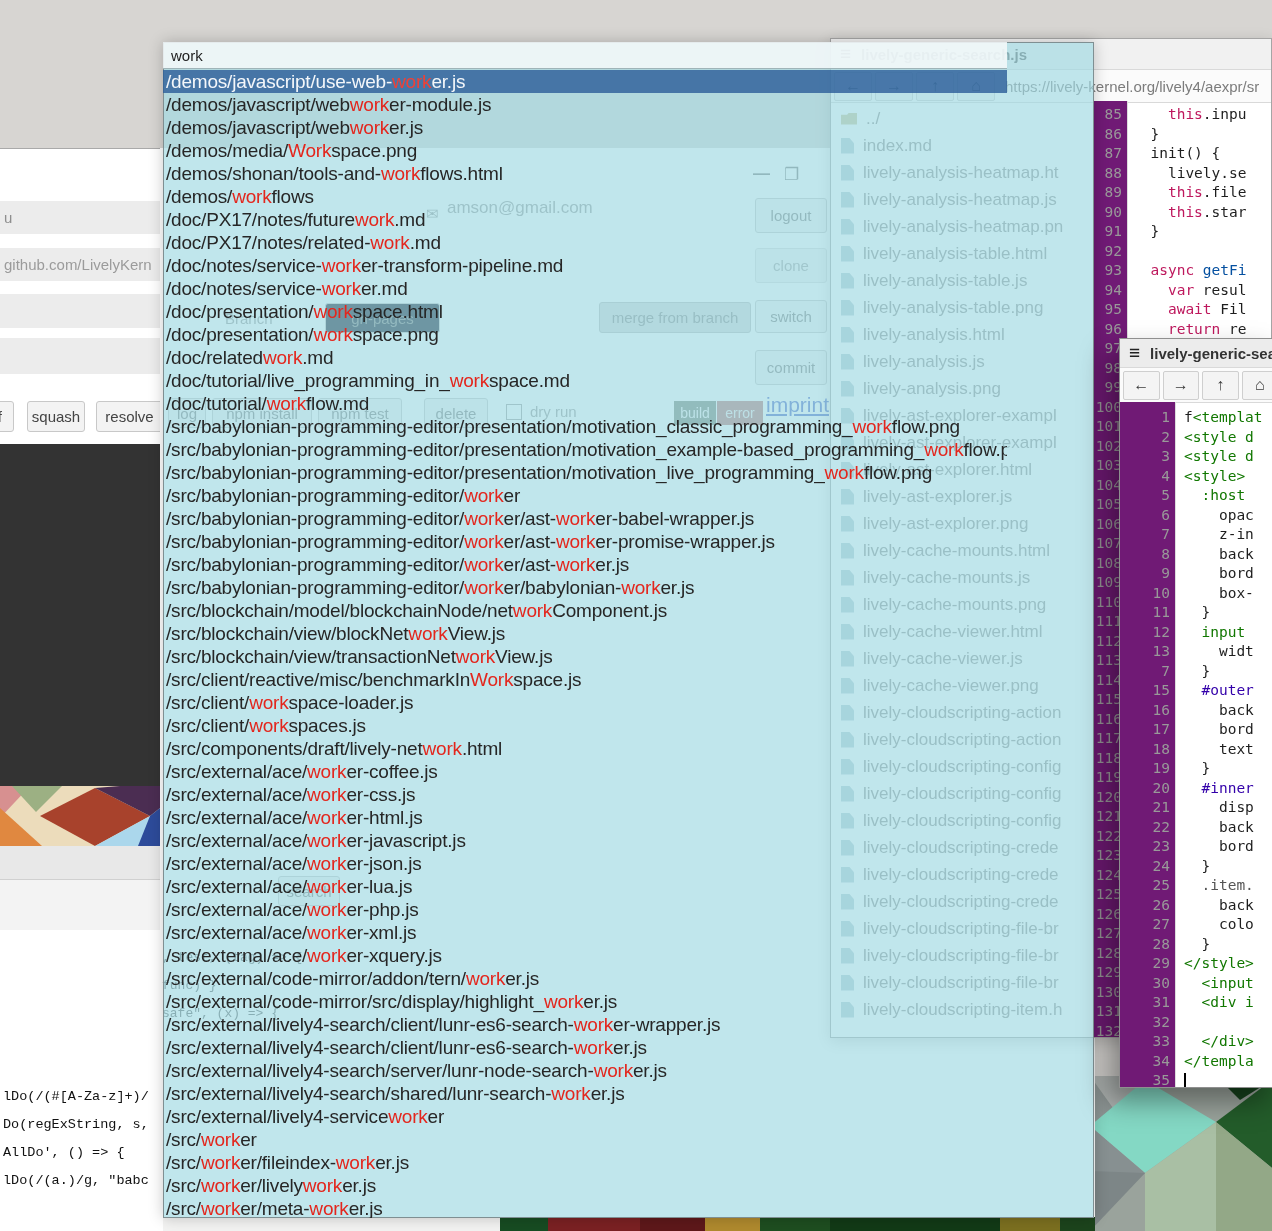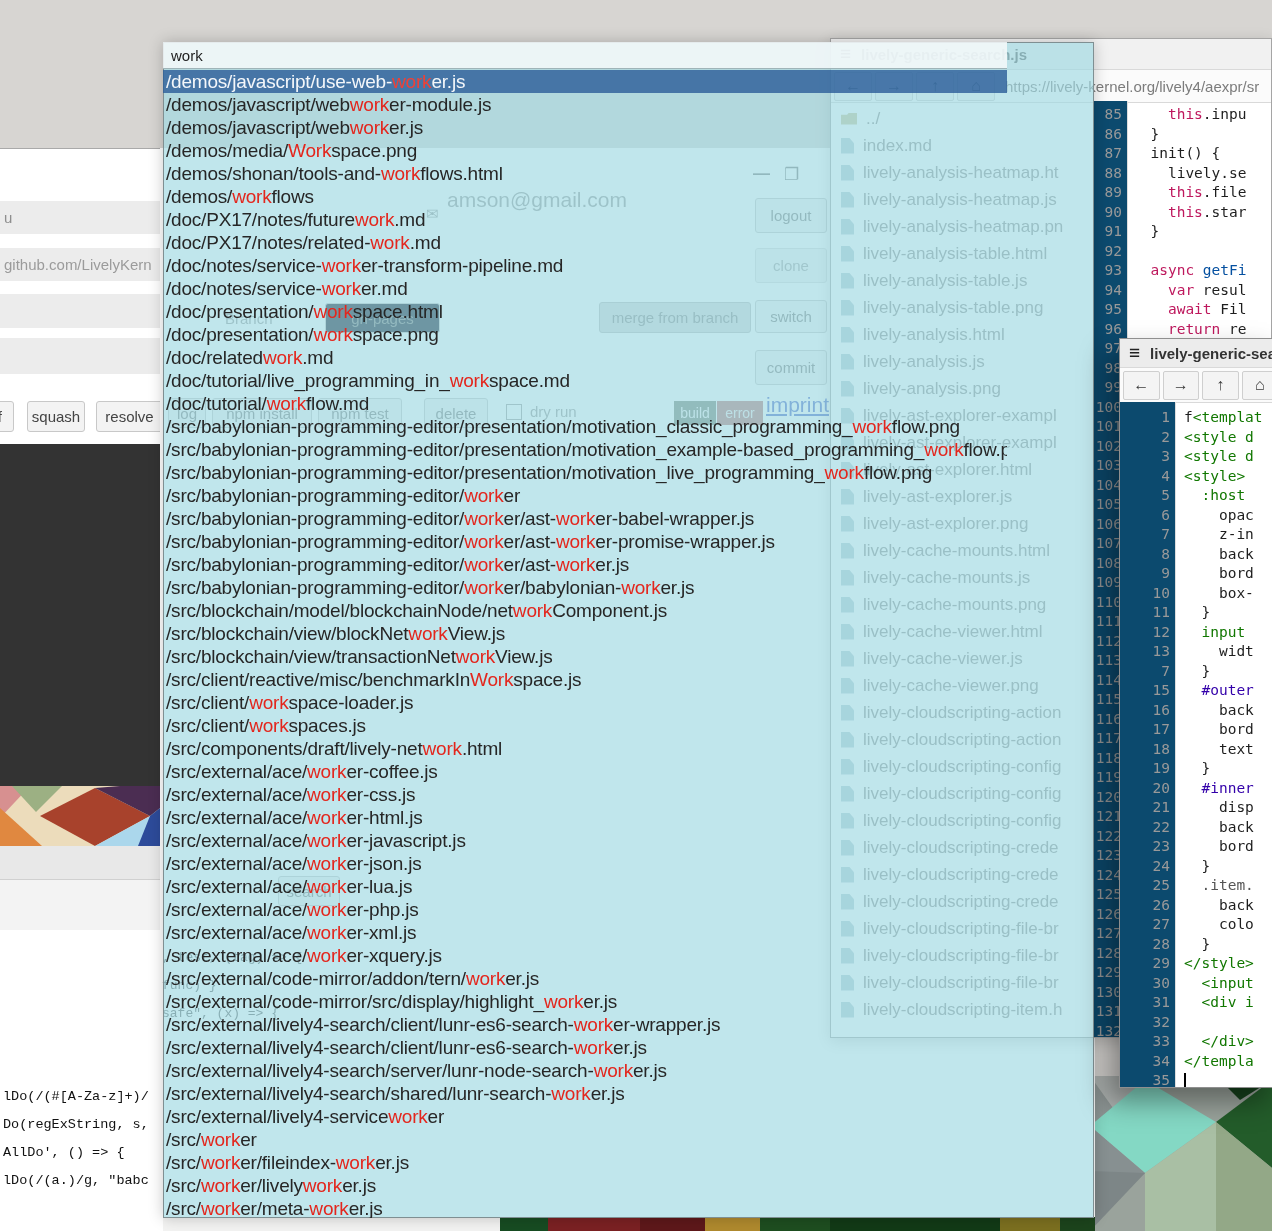--- a/index.html
+++ b/index.html
@@ -32,21 +32,21 @@
   .navbtn{width:36px;height:27px;background:#f4f4f4;border:1px solid #cfcfcf;border-radius:2px;
         margin-left:3px;display:flex;align-items:center;justify-content:center;font-size:16px;
         font-weight:bold;color:#3a3a3a}
   .url{font-size:15px;color:#7c7c7c;margin-left:10px;white-space:nowrap}
   #file-list{position:absolute;left:0;top:62px;width:263px;bottom:0;overflow:hidden;padding-top:4px}
   .fitem{display:flex;align-items:center;height:27px;padding-left:10px;color:#8f8f8f;font-size:17px;white-space:nowrap}
   .ficon{width:13px;height:16px;background:#b7ccd4;margin-right:9px;flex:none;
         clip-path:polygon(0 0,62% 0,100% 36%,100% 100%,0 100%)}
   .ficon.folder{width:16px;height:12px;background:#c9c59a;
         clip-path:polygon(0 18%,38% 18%,50% 0,100% 0,100% 100%,0 100%)}
-  .gutter{position:absolute;background:#0c4a6e;border-right:1px solid #ddd;box-sizing:border-box;
+  .gutter{position:absolute;background:#701a75;border-right:1px solid #ddd;box-sizing:border-box;
         text-align:right;color:#999}
   .gl{height:19.5px;line-height:19.5px;font-size:14.5px;padding-right:5px;
         font-family:"DejaVu Sans Mono",monospace}
   .codepane{position:absolute;overflow:hidden}
   .cl{height:19.5px;line-height:19.5px;font-size:14.5px;white-space:pre;
         font-family:"DejaVu Sans Mono",monospace}
   .c-t{color:#1e1e1e}.c-k{color:#be185d}.c-f{color:#0550a0}.c-g{color:#117700}
   .c-b{color:#3300aa}.c-q{color:#555}
   .cursor{display:inline-block;width:2px;height:16px;background:#000;vertical-align:middle}
   
@@ -128,21 +128,21 @@
   <div class="abs" style="left:0;top:697px;width:160px;height:33px;background:#e8e8e8;border-bottom:1px solid #d0d0d0"></div>
   <div class="abs" style="left:0;top:731px;width:160px;height:50px;background:#f3f3f3"></div>
   <div id="left-code" class="mono"><div>lDo(/(#[A-Za-z]+)/</div><div>Do(regExString, s,</div><div>AllDo', () =&gt; {</div><div>lDo(/(a.)/g, "babc</div></div>
 </div>
 
 <div id="backdrop"></div>
 
 <div class="abs gitw" style="left:753px;top:164px;color:#7a7a7a;font-size:17px;font-weight:bold">—</div>
 <div class="abs gitw" style="left:784px;top:164px;color:#7a7a7a;font-size:17px">❐</div>
 <span class="abs gitw faint" style="left:426px;top:205px;font-size:15px">✉</span>
-<span class="abs gitw faint" style="left:447px;top:188px;font-size:21px">amson@gmail.com</span>
+<span class="abs gitw faint" style="left:447px;top:198px;font-size:17px">amson@gmail.com</span>
 <div class="gbtn gitw" style="left:755px;top:198px;width:72px;height:35px">
     <span>logout</span>
   </div>
 <div class="gbtn gitw" style="left:755px;top:248px;width:72px;height:35px;color:#a5a5a5;border-color:#ddd">
     <span>clone</span>
   </div>
 <span class="abs gitw faint" style="left:225px;top:310px;font-size:15px">Branch</span>
 <div class="gbtn gitw" style="left:325px;top:303px;width:115px;height:30px;background:#0f172a">
     <span>gh-pages</span>
   </div>

